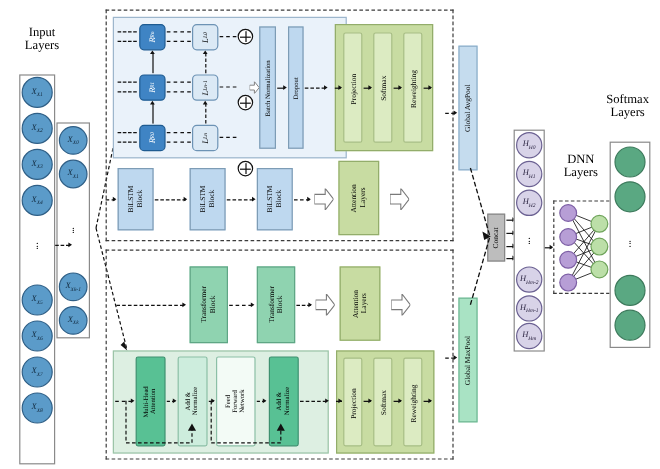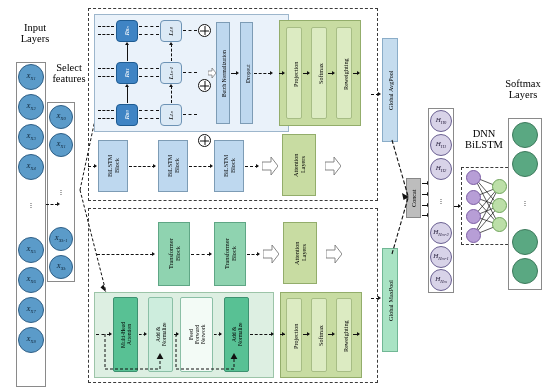--- a/index.html
+++ b/index.html
@@ -112,24 +112,20 @@
   <div class="abs node" style="left:18px;top:267px;width:26px;height:26px;">
     <span><i>X</i><sub>X6</sub></span>
     </div>
   <div class="abs node" style="left:18px;top:297px;width:26px;height:26px;">
     <span><i>X</i><sub>X7</sub></span>
     </div>
   <div class="abs node" style="left:18px;top:327px;width:26px;height:26px;">
     <span><i>X</i><sub>X8</sub></span>
     </div>
 
-  <div class="abs lbl hd" style="left:38px;top:62px;width:62px;">
-    <div style="white-space:pre-line;">Select
-features</div>
-  </div>
 
   <div class="abs colbox" style="left:47px;top:102px;width:28px;height:180px;"></div>
 
   <div class="abs node" style="left:49px;top:105px;width:24px;height:24px;">
     <span><i>X</i><sub>X0</sub></span>
     </div>
   <div class="abs node" style="left:49px;top:133px;width:24px;height:24px;">
     <span><i>X</i><sub>X1</sub></span>
     </div>
 
@@ -470,21 +466,21 @@
     </div>
   <div class="abs hnode" style="left:430px;top:246px;width:22px;height:22px;">
     <span><i>H</i><sub>Hm-1</sub></span>
     </div>
   <div class="abs hnode" style="left:430px;top:269px;width:22px;height:22px;">
     <span><i>H</i><sub>Hm</sub></span>
     </div>
 
   <div class="abs lbl hd" style="left:458px;top:128px;width:52px;">
     <div style="white-space:pre-line;">DNN
-BiLSTM</div>
+Layers</div>
   </div>
 
   <div class="abs dashbox-thin" style="left:461px;top:167px;width:52px;height:78px;"></div>
 
   <div class="abs" style="left:461px;top:167px;width:52px;height:78px;">
     <svg width="52" height="78" viewBox="0 0 52 78">
       <g stroke="#111" stroke-width="0.7" fill="none">
         <line x1="13" y1="10" x2="38" y2="20"></line>
           <line x1="13" y1="10" x2="38" y2="39"></line>
           <line x1="13" y1="10" x2="38" y2="58"></line>

